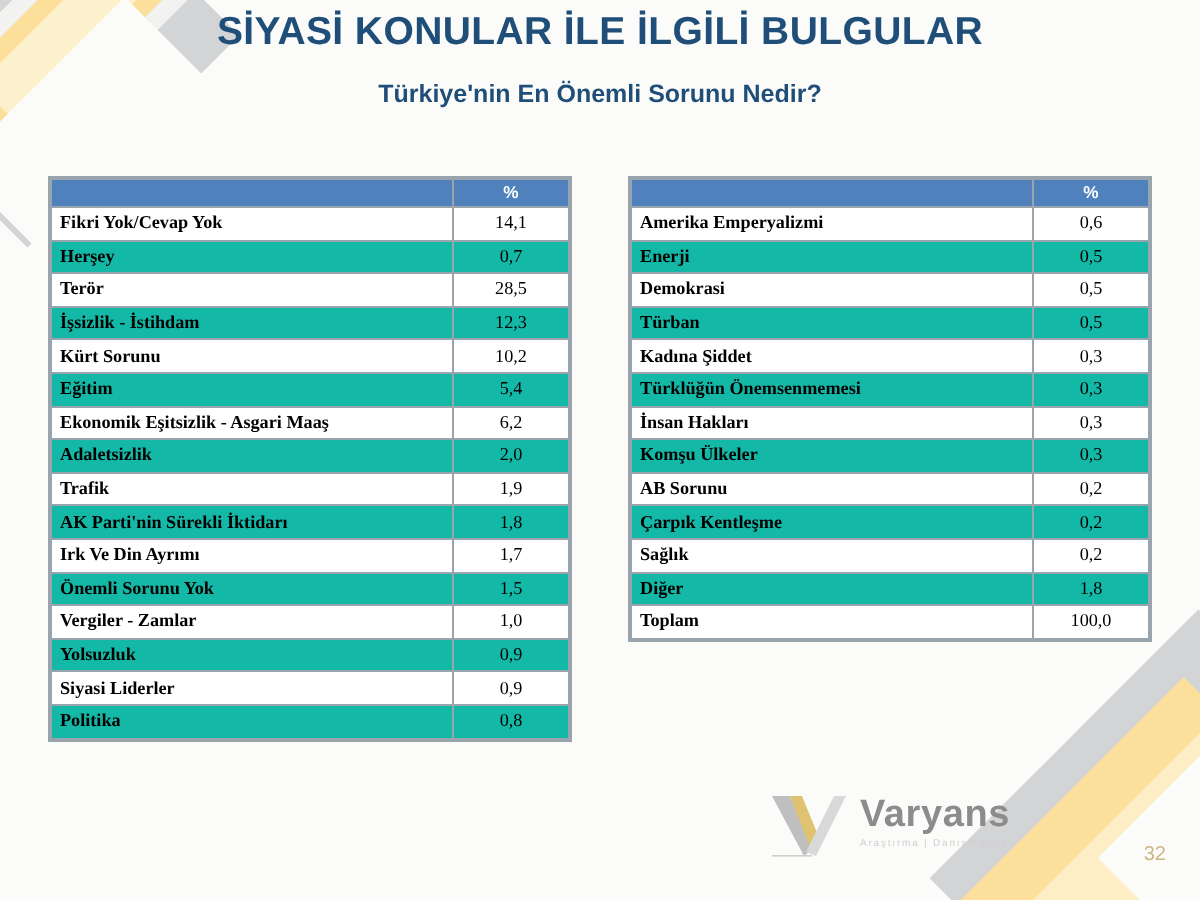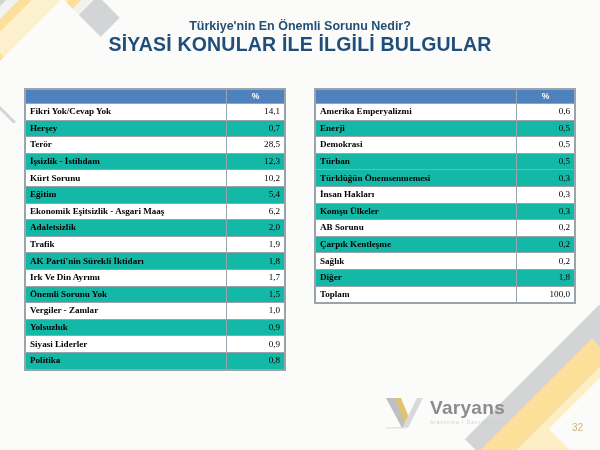--- a/index.html
+++ b/index.html
@@ -144,21 +144,21 @@
 
   td.cell-label {
     text-align: left;
     font-weight: bold;
     color: #000000;
     font-family: "Liberation Serif", serif;
     font-size: 9.6px;
     padding-left: 5px;
   }
   td.cell-value {
-    text-align: right;
+    text-align: center;
     color: #000000;
     font-family: "Liberation Serif", serif;
     font-size: 9.6px;
     width: 58px;
   }
   tr.row-odd  td { background: #ffffff; }
   tr.row-even td { background: #14b8a6; }
 
   
   #footer-logo {
@@ -207,22 +207,22 @@
   <div class="deco deco-tl-yellow"></div>
   <div class="deco deco-tl-yellow2"></div>
   <div class="deco deco-tl-white"></div>
 
   <div class="deco deco-br-gray"></div>
   <div class="deco deco-br-yellow"></div>
   <div class="deco deco-br-yellow-lt"></div>
   <div class="deco deco-br-mask"></div>
 
   <div id="header">
+    <div id="slide-title">SİYASİ KONULAR İLE İLGİLİ BULGULAR</div>
     <div id="slide-subtitle">Türkiye'nin En Önemli Sorunu Nedir?</div>
-    <div id="slide-title">SİYASİ KONULAR İLE İLGİLİ BULGULAR</div>
   </div>
 
   <div class="table-wrap" id="table-left-wrap">
     <table class="data">
       <thead>
         <tr>
           <th class="col-label"></th>
           <th class="col-pct">%</th>
         </tr>
       </thead>
@@ -312,20 +312,24 @@
             <td class="cell-label">Enerji</td>
             <td class="cell-value">0,5</td>
           </tr>
           <tr class="row-odd">
             <td class="cell-label">Demokrasi</td>
             <td class="cell-value">0,5</td>
           </tr>
           <tr class="row-even">
             <td class="cell-label">Türban</td>
             <td class="cell-value">0,5</td>
+          </tr>
+          <tr class="row-odd">
+            <td class="cell-label">Kadına Şiddet</td>
+            <td class="cell-value">0,3</td>
           </tr>
           <tr class="row-even">
             <td class="cell-label">Türklüğün Önemsenmemesi</td>
             <td class="cell-value">0,3</td>
           </tr>
           <tr class="row-odd">
             <td class="cell-label">İnsan Hakları</td>
             <td class="cell-value">0,3</td>
           </tr>
           <tr class="row-even">

